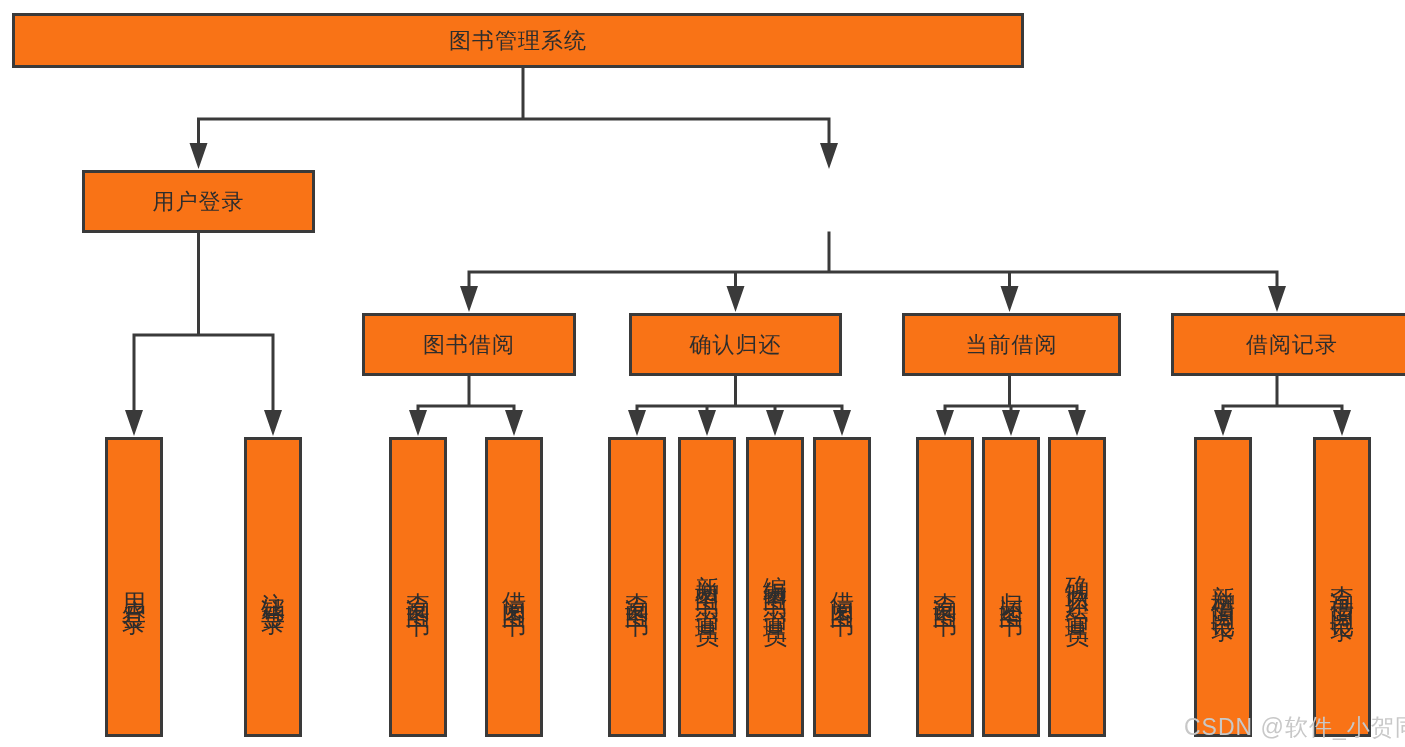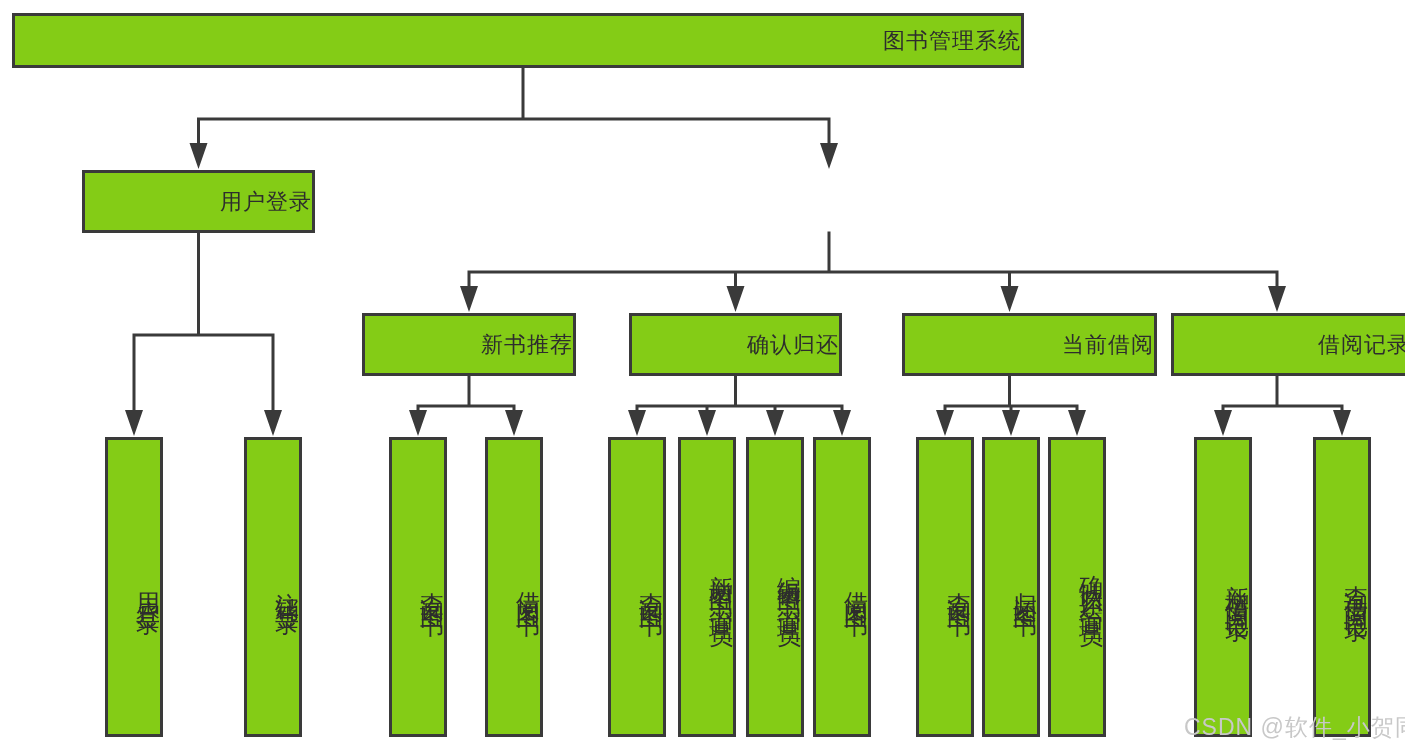--- a/index.html
+++ b/index.html
@@ -13,26 +13,26 @@
   }
   .wires {
     position: absolute;
     left: 0; top: 0;
     width: 1405px; height: 747px;
     z-index: 1;
   }
   .box {
     position: absolute;
     box-sizing: border-box;
-    background: #84cc16;
+    background: #f97316;
     border: 3px solid #3a3a3a;
     color: #2d2d2d;
     display: flex;
     align-items: center;
-    justify-content: flex-end;
+    justify-content: center;
     z-index: 2;
   }
   .h-box { font-size: 22px; letter-spacing: 1px; }
   .v-box .vt {
     writing-mode: vertical-rl;
     font-size: 24px;
     letter-spacing: 7px;
     line-height: 1;
     white-space: nowrap;
   }
@@ -83,26 +83,26 @@
 
   <div class="box h-box" style="left:12px;top:13px;width:1012px;height:55px">
     <span>图书管理系统</span>
   </div>
 
   <div class="box h-box" style="left:82px;top:170px;width:233px;height:63px">
     <span>用户登录</span>
   </div>
 
   <div class="box h-box" style="left:362px;top:313px;width:214px;height:63px">
-    <span>新书推荐</span>
+    <span>图书借阅</span>
   </div>
   <div class="box h-box" style="left:629px;top:313px;width:213px;height:63px">
     <span>确认归还</span>
   </div>
-  <div class="box h-box" style="left:902px;top:313px;width:255px;height:63px">
+  <div class="box h-box" style="left:902px;top:313px;width:219px;height:63px">
     <span>当前借阅</span>
   </div>
   <div class="box h-box" style="left:1171px;top:313px;width:242px;height:63px">
     <span>借阅记录</span>
   </div>
 
   <div class="box v-box" style="left:105px;top:437px;width:58px;height:300px">
     <span class="vt">用户登录</span>
   </div>
   <div class="box v-box" style="left:244px;top:437px;width:58px;height:300px">

